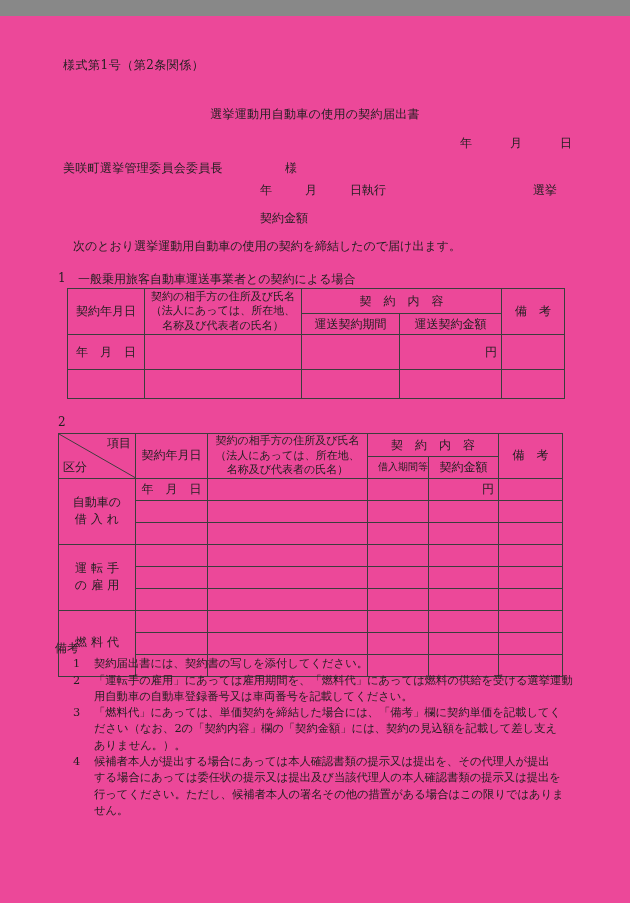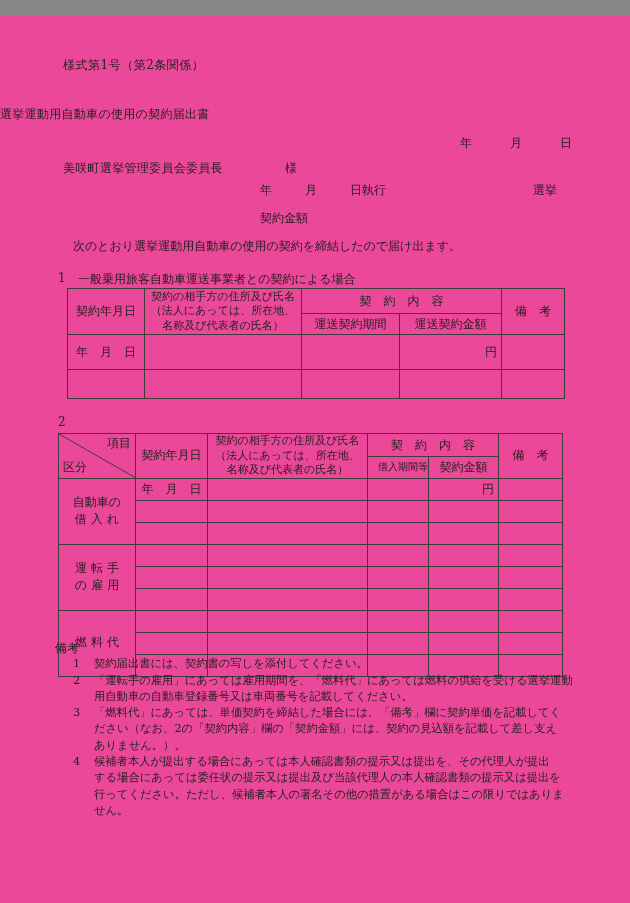--- a/index.html
+++ b/index.html
@@ -9,21 +9,21 @@
     width:630px; height:903px;
     margin:16px auto;
     background:#ec4899;
     color:#1f1f1f;
     font-family:"DejaVu Serif","Liberation Serif",serif;
     font-size:12px;
     overflow:hidden;
   }
   .abs { position:absolute; }
   .form-number { left:63px; top:41px; letter-spacing:0.5px; }
-  .doc-title { left:0; right:0; top:90px; letter-spacing:0.3px; }
+  .doc-title { left:0; right:0; top:90px; text-align:center; letter-spacing:0.3px; }
   .date-line { right:58px; top:119px; display:flex; gap:38px; }
   .addressee-line { left:63px; top:144px; letter-spacing:0.3px; }
   .addressee-line .honorific { margin-left:62px; letter-spacing:0; }
   .exec-date { left:260px; top:166px; display:flex; gap:33px; }
   .exec-election { left:533px; top:166px;text-align:right; }
   .candidate { left:260px; top:194px; }
   .intro { left:61px; top:222px; }
   .sec-heading { display:flex; }
   .sec-heading .num { width:20px; flex:none; }
   .sec1-heading { left:58px; top:255px; }

